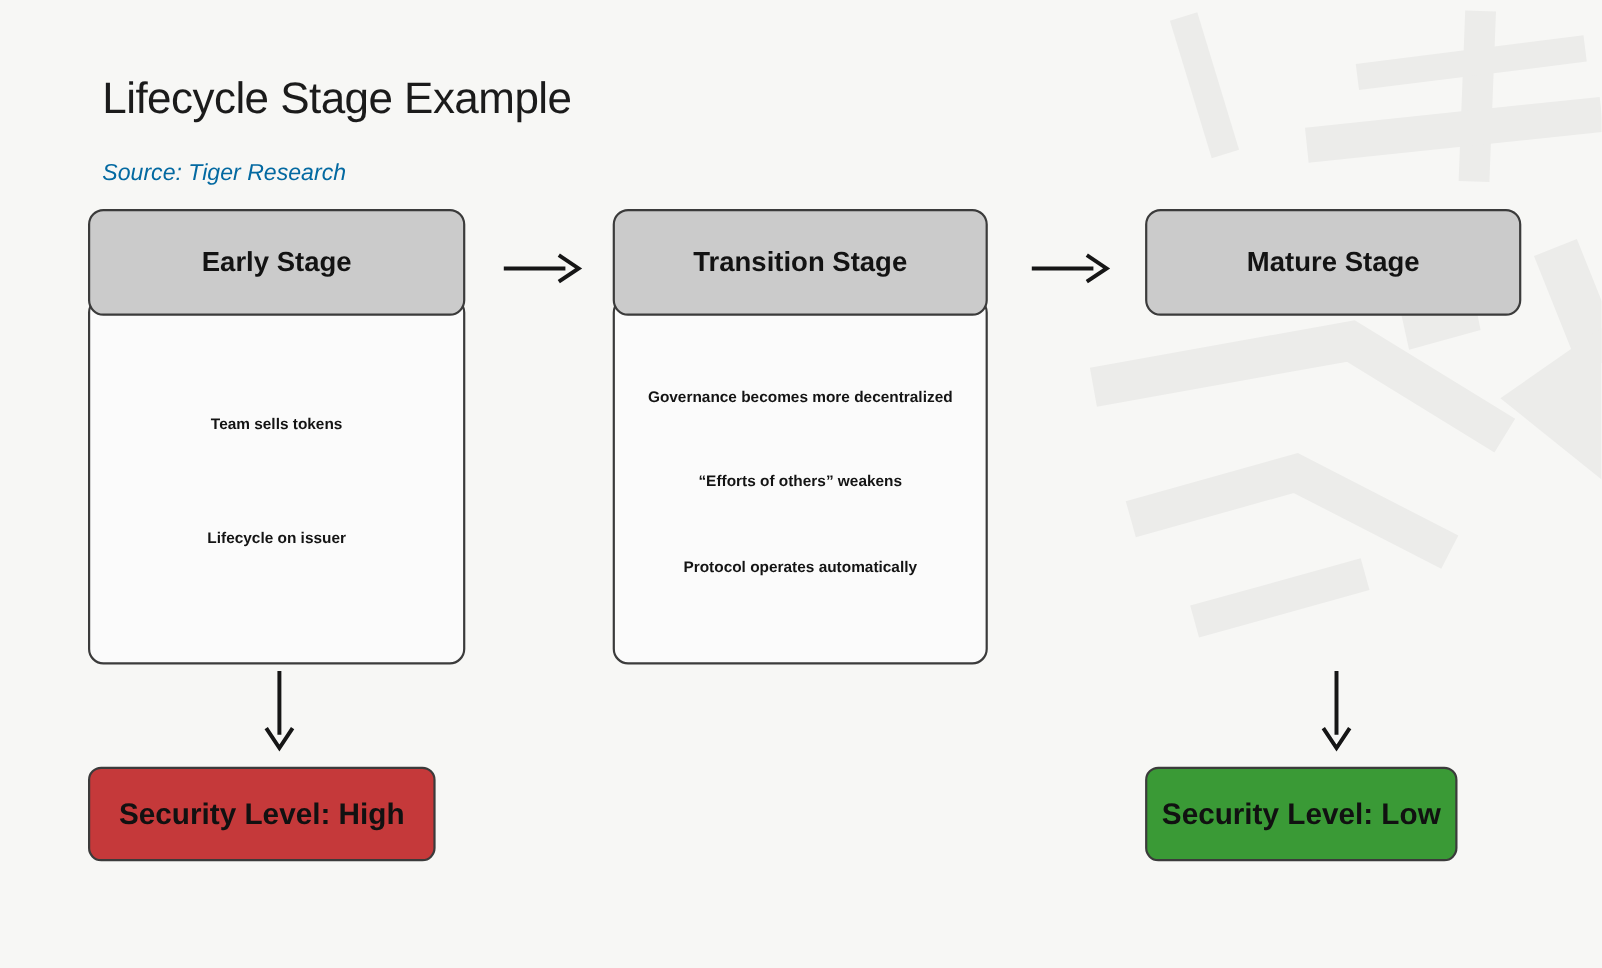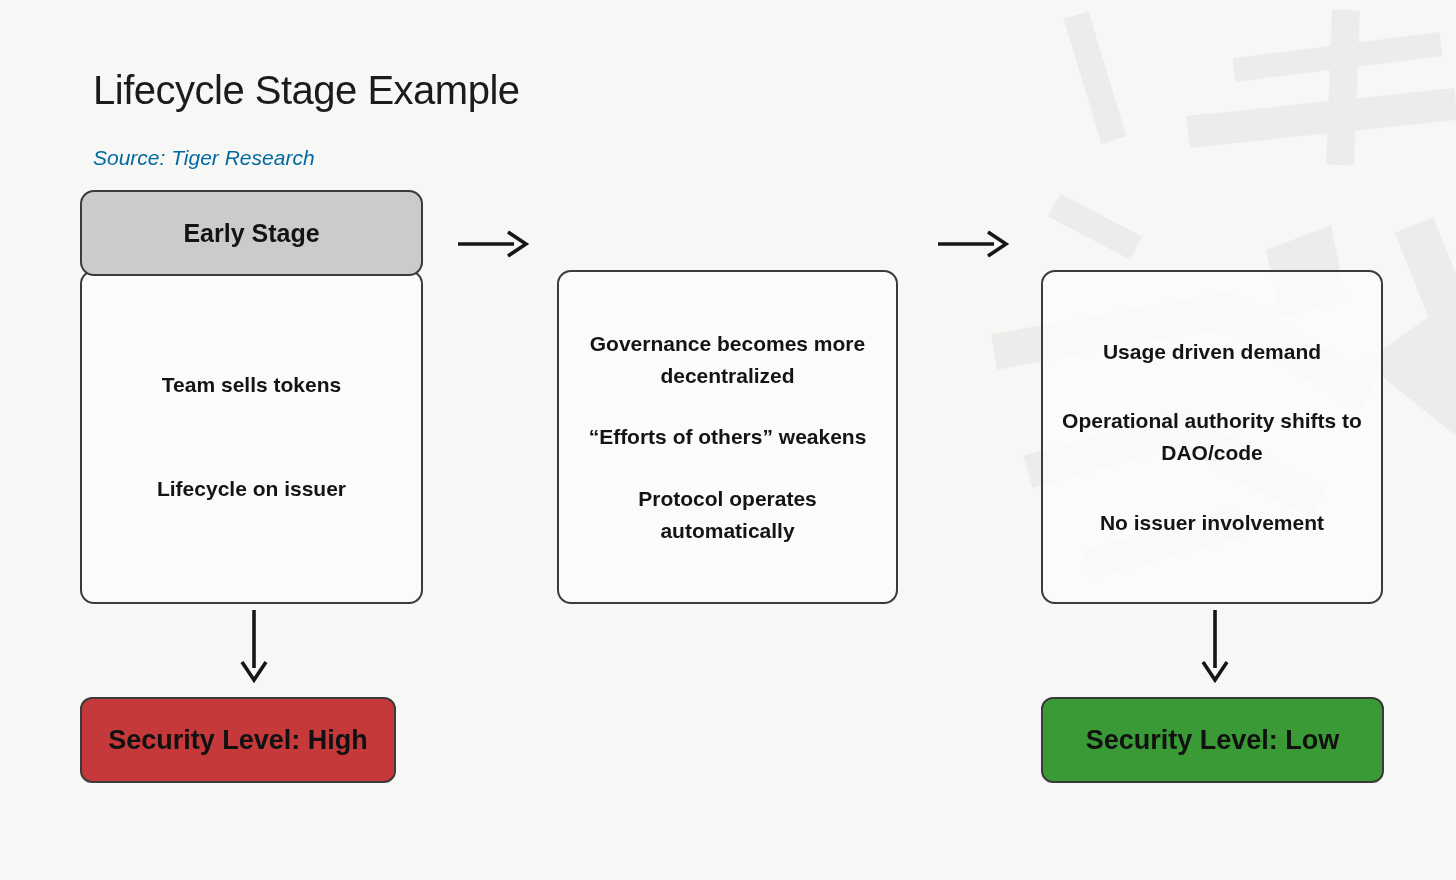--- a/index.html
+++ b/index.html
@@ -59,29 +59,29 @@
     border: 2.5px solid #3b3b3b;
     border-radius: 14px;
     display: flex;
     flex-direction: column;
     justify-content: space-evenly;
     align-items: center;
     text-align: center;
     padding: 26px 14px;
   }
   .stage-body p {
-    font-size: 21px;
+    font-size: 14px;
     font-weight: 700;
     line-height: 32px;
     color: #141414;
   }
   .stage-header {
     position: absolute;
     left: 0; right: 0; top: 0;
-    height: 86px;
+    height: 97px;
     background: #cbcbcb;
     border: 2.5px solid #3b3b3b;
     border-radius: 14px;
     display: flex;
     align-items: center;
     justify-content: center;
     font-size: 25px;
     font-weight: 700;
     color: #131313;
     z-index: 2;
@@ -103,21 +103,21 @@
     border-radius: 12px;
     display: flex;
     align-items: center;
     justify-content: center;
     font-size: 27px;
     font-weight: 700;
     color: #111111;
     z-index: 1;
   }
   .security-high { left: 80px;  width: 316px; background: #c5393a; }
-  .security-low  { left: 1041px; width: 343px; background: #3a9a36; }
+  .security-low  { left: 1041px; width: 284px; background: #3a9a36; }
 </style>
 </head>
 <body>
 
 <svg class="watermark" viewBox="0 0 520 620" xmlns="http://www.w3.org/2000/svg" aria-hidden="true">
   <g stroke="#ececea" fill="none" stroke-width="26">
     <path d="M140 15 L178 140"></path>
     <path d="M118 205 L200 248"></path>
     <path d="M410 10 L404 165" stroke-width="28"></path>
     <path d="M298 70 L505 44" stroke-width="24"></path>
@@ -141,28 +141,25 @@
   </div>
   <div class="stage-header">Early Stage</div>
 </div>
 
 <div class="stage stage-2">
   <div class="stage-body">
     <p>Governance becomes more decentralized</p>
     <p>“Efforts of others” weakens</p>
     <p>Protocol operates automatically</p>
   </div>
+  <div class="stage-header">Transition Stage</div>
 </div>
 
 <div class="stage stage-3">
-  <div class="stage-body">
-    <p>Usage driven demand</p>
-    <p>Operational authority shifts to DAO/code</p>
-    <p>No issuer involvement</p>
-  </div>
+  <div class="stage-header">Mature Stage</div>
 </div>
 
 <svg class="arrow arrow-right-1" width="74" height="32" viewBox="0 0 74 32">
   <line x1="2" y1="16" x2="58" y2="16" stroke="#161616" stroke-width="3.6"></line>
   <path d="M52 4 L70 16 L52 28" fill="none" stroke="#161616" stroke-width="3.6"></path>
 </svg>
 <svg class="arrow arrow-right-2" width="74" height="32" viewBox="0 0 74 32">
   <line x1="2" y1="16" x2="58" y2="16" stroke="#161616" stroke-width="3.6"></line>
   <path d="M52 4 L70 16 L52 28" fill="none" stroke="#161616" stroke-width="3.6"></path>
 </svg>

